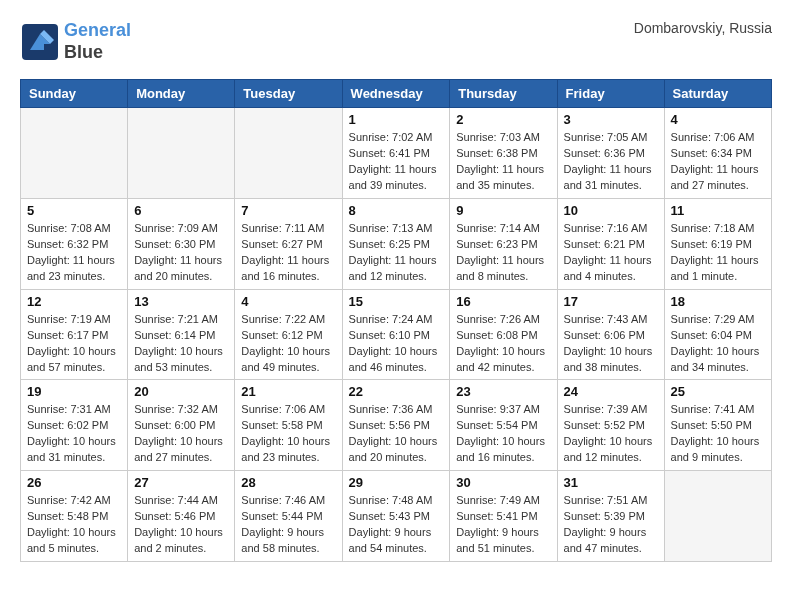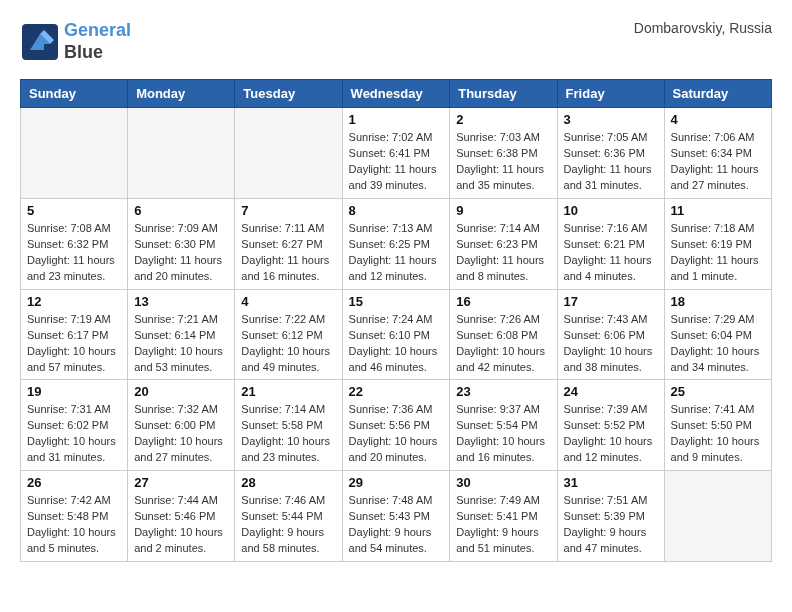--- a/index.html
+++ b/index.html
@@ -271,21 +271,21 @@
         </td>
         <td>
           <span class="day-num">20</span>
           <div class="day-info">Sunrise: 7:32 AM
 Sunset: 6:00 PM
 Daylight: 10 hours
 and 27 minutes.</div>
         </td>
         <td>
           <span class="day-num">21</span>
-          <div class="day-info">Sunrise: 7:14 AM
+          <div class="day-info">Sunrise: 7:06 AM
 Sunset: 5:58 PM
 Daylight: 10 hours
 and 23 minutes.</div>
         </td>
         <td>
           <span class="day-num">22</span>
           <div class="day-info">Sunrise: 7:36 AM
 Sunset: 5:56 PM
 Daylight: 10 hours
 and 20 minutes.</div>

